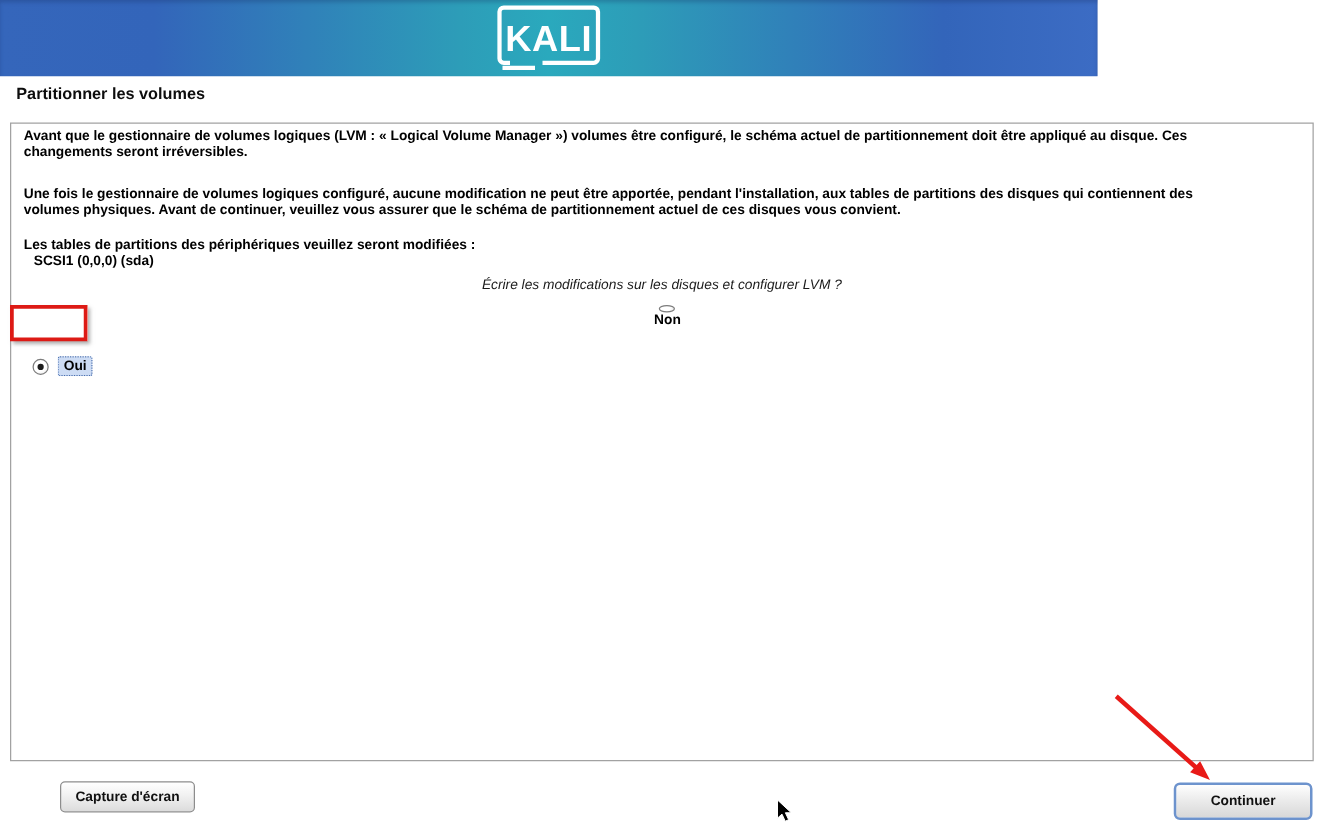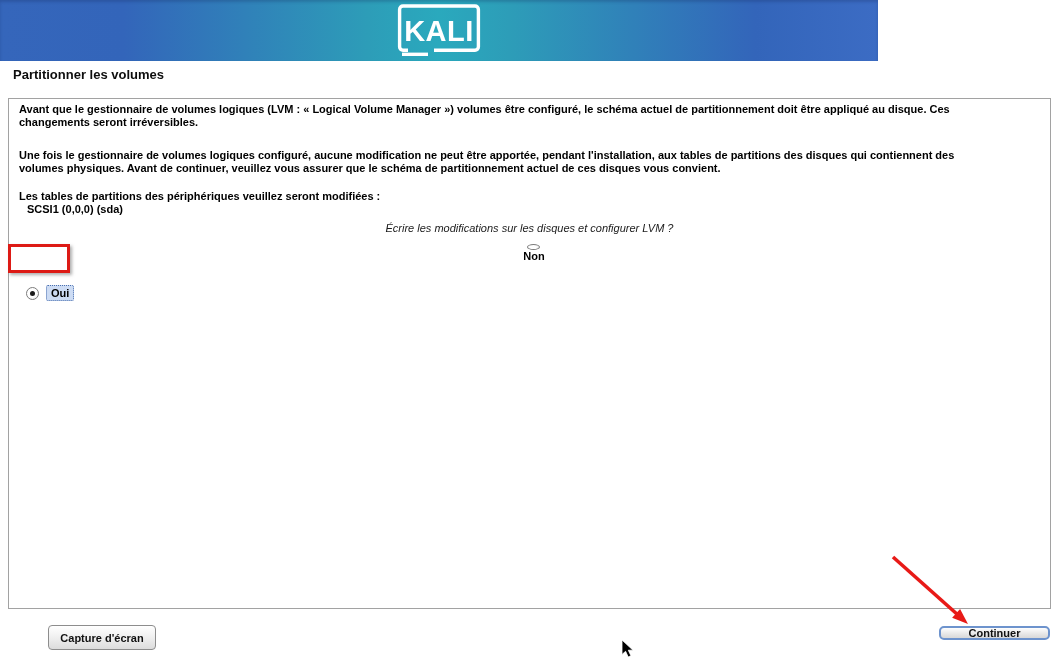--- a/index.html
+++ b/index.html
@@ -97,21 +97,21 @@
     background: linear-gradient(#ffffff, #f1f1f1 45%, #dcdcdc);
     border: 1px solid #8d8d8d;
     border-radius: 4px;
     display: flex; align-items: center; justify-content: center;
     cursor: default;
   }
   .btn-screenshot {
     left: 8px; top: 625px; width: 108px; height: 25px; margin-left: 40px;
   }
   .btn-continue {
-    left: 939px; top: 626px; width: 111px; height: 14px;
+    left: 939px; top: 626px; width: 111px; height: 30px;
     border: 2px solid #6d93cd;
     border-radius: 5px;
     background: linear-gradient(#fefefe, #ececec 45%, #d8d8d8);
     text-align: right;
   }
 
   
   .arrow-overlay { position: absolute; left: 860px; top: 540px; pointer-events: none; }
   .cursor { position: absolute; left: 621px; top: 639px; pointer-events: none; }
 </style>

